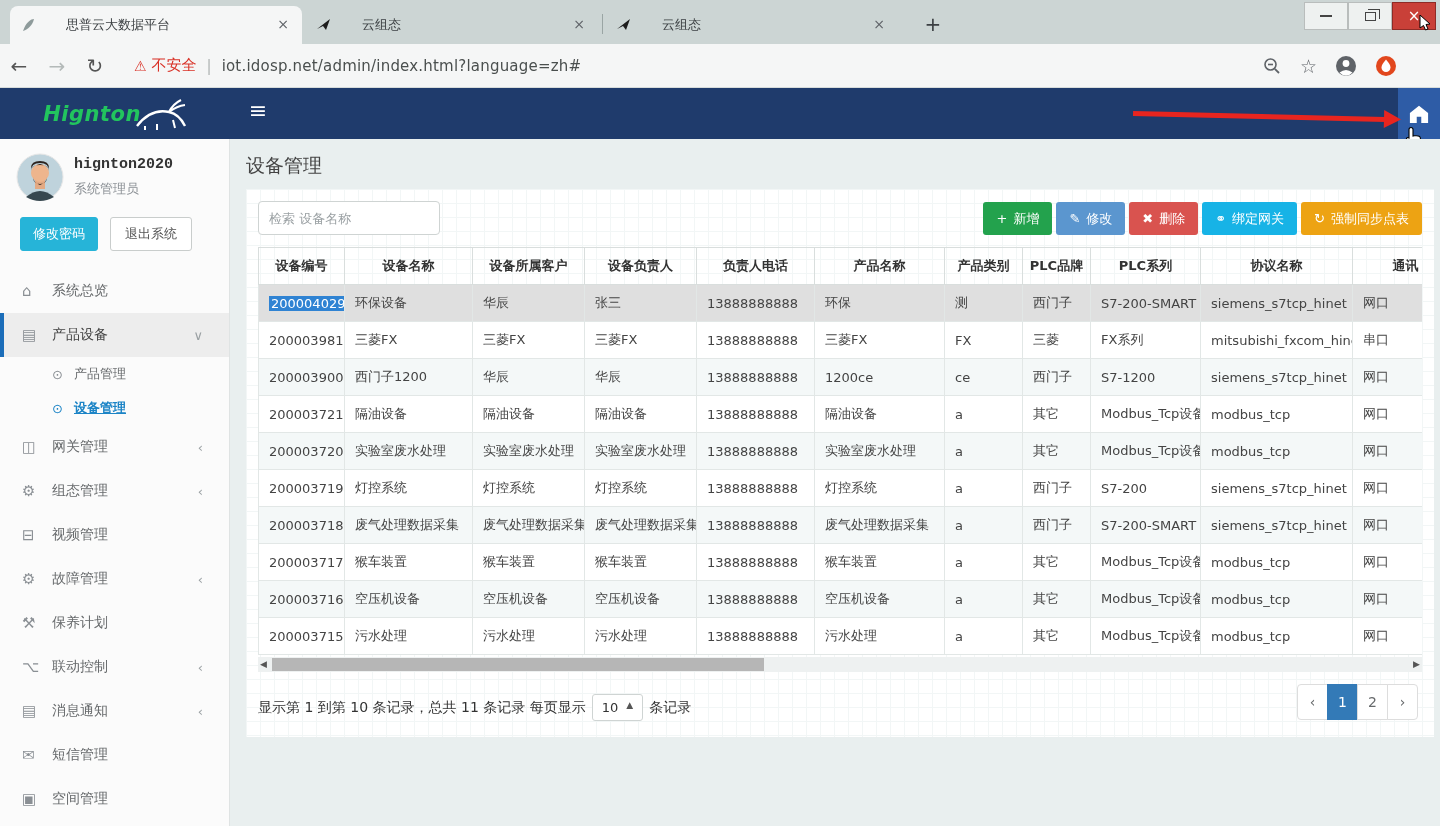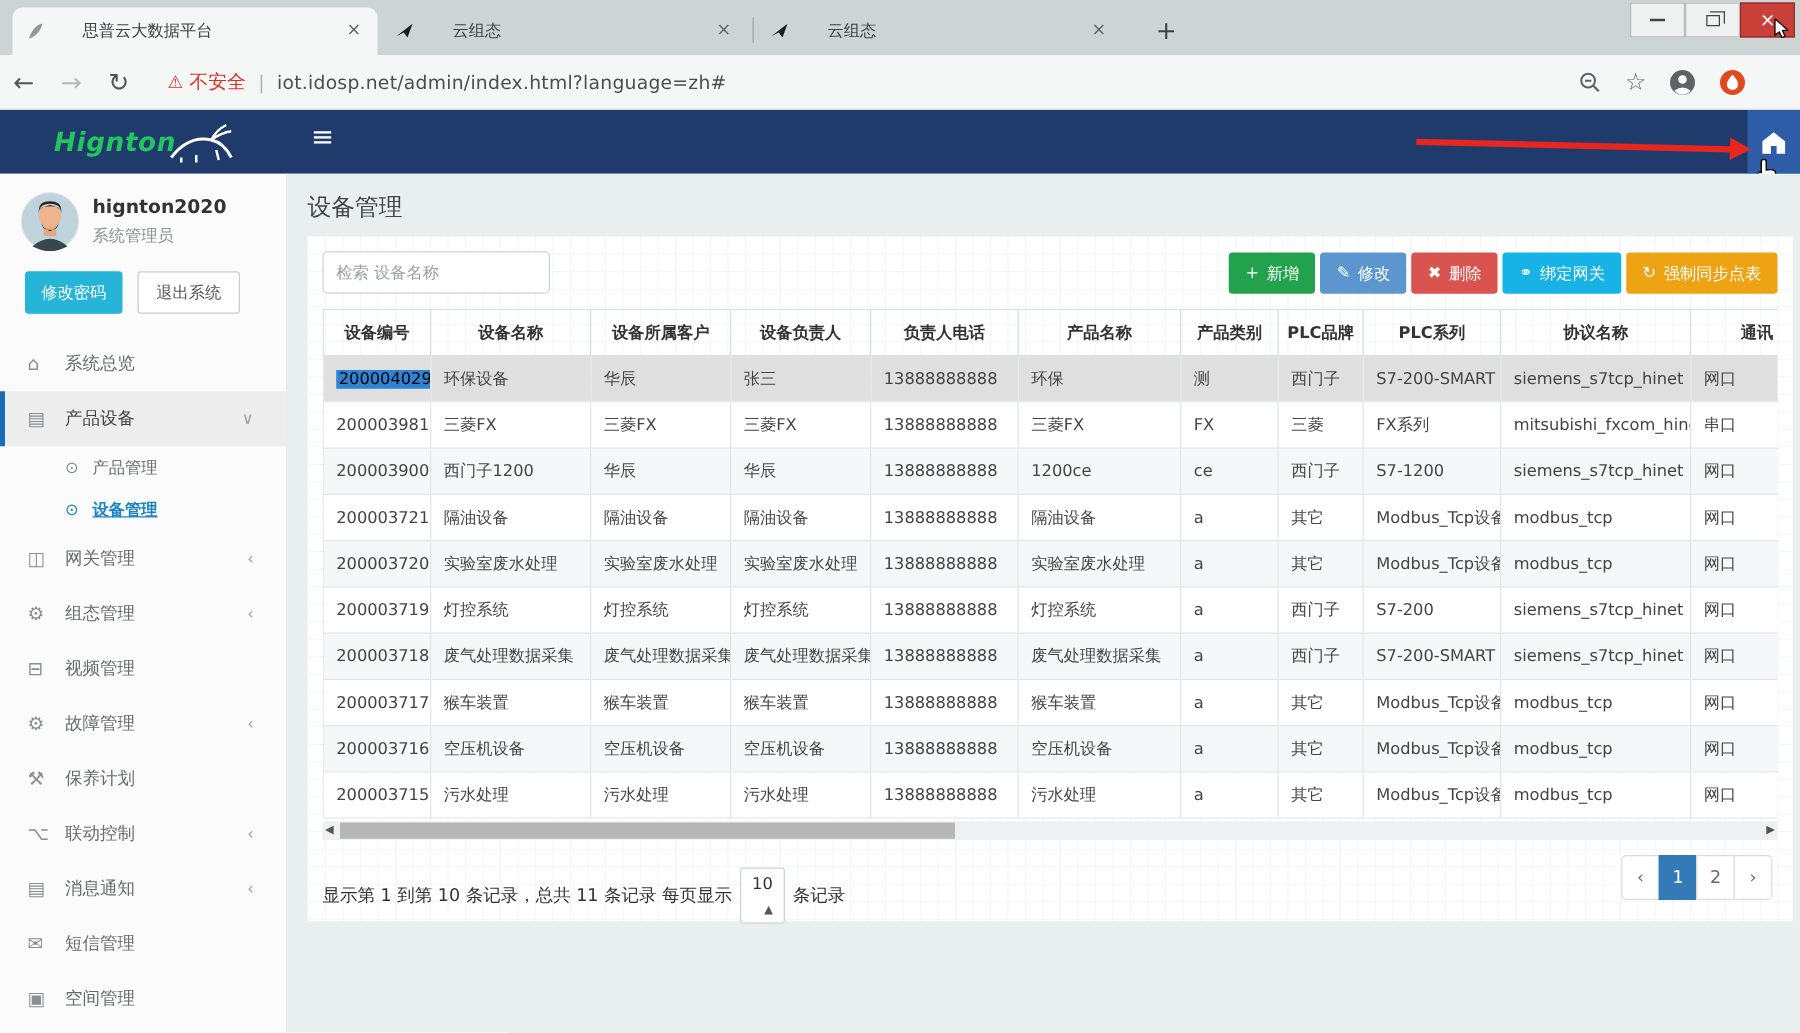--- a/index.html
+++ b/index.html
@@ -39,21 +39,21 @@
   .hamburger { position:absolute; left:243px; top:10px; color:#fff; font-size:22px; width:30px; text-align:center; cursor:pointer; }
   .homebtn { position:absolute; right:0; top:0; width:42px; height:51px; background:#2e5ca6; display:flex; align-items:center; justify-content:center; cursor:pointer; }
   .red-arrow { position:absolute; left:1133px; top:114px; width:252px; height:5px; background:#e8251f; transform:rotate(1.4deg); }
   .red-arrow:after { content:""; position:absolute; right:-16px; top:-7px; border-left:17px solid #e8251f; border-top:9px solid transparent; border-bottom:9px solid transparent; }
   .tooltip { position:absolute; left:1366px; top:146px; background:#1d1d1d; color:#fff; font-size:12px; padding:4px 8px; border-radius:2px; white-space:nowrap; }
   .cursor-hand { position:absolute; left:1404px; top:126px; }
 
   
   .sidebar { position:absolute; left:0; top:139px; width:230px; height:687px; background:#fbfbfb; border-right:1px solid #dfe3e3; }
   .userblock { padding:14px 0 0 16px; position:relative; height:66px; }
-  .uname { position:absolute; left:74px; top:17px; font-size:15px; font-weight:bold; color:#333; }
+  .uname { position:absolute; left:74px; top:17px; font-size:15px; font-weight:bold; color:#333;font-family:Liberation Mono, monospace; }
   .urole { position:absolute; left:74px; top:41px; font-size:13px; color:#8a8f94; }
   .userbtns { display:flex; gap:12px; padding:12px 0 0 20px; }
   .btn-pwd { background:#26b4d8; color:#fff; border:1px solid #26b4d8; font-size:13px; padding:7px 12px; border-radius:3px; cursor:pointer; }
   .btn-out { background:#fff; color:#555; border:1px solid #c9cdcc; font-size:13px; padding:7px 14px; border-radius:3px; cursor:pointer; }
   .menu { margin-top:18px; }
   .mi { position:relative; height:44px; display:flex; align-items:center; color:#676a6c; font-size:14px; cursor:pointer; }
   .mi .ico { width:30px; margin-left:22px; font-size:15px; color:#8a8f94; }
   .mi .chev { position:absolute; right:26px; color:#9aa0a3; font-size:13px; }
   .mi.parent-active { background:#ededed; border-left:4px solid #1b6db9; color:#444; }
   .mi.parent-active .ico { margin-left:18px; }
@@ -82,29 +82,29 @@
   .tbtn.bind { background:#17b3e6; }
   .tbtn.sync { background:#eda313; }
 
   .tablewrap { width:1164px; overflow:hidden; }
   table.grid { border-collapse:collapse; table-layout:fixed; width:1200px; font-size:13px; }
   table.grid th { height:37px; font-weight:bold; color:#333; text-align:center; border:1px solid #d9dedd; border-top:1px solid #d9dedd; background:transparent; }
   table.grid td { height:37px; color:#444; border:1px solid #e2e7e6; padding:0 10px; white-space:nowrap; overflow:hidden; }
   tr.r-odd  { background:#f4f8f8; }
   tr.r-even { background:#fff; }
   tr.selected { background:#dfdfdf; }
-  .sel-id { background:#2f83d3; color:#000000; padding:0 2px; }
+  .sel-id { background:#2f83d3; color:#ffffff; padding:0 2px; }
 
   .hscroll { position:relative; margin-top:2px; width:1164px; height:15px; background:#eef1f1; }
   .hs-arrow { position:absolute; top:2px; font-size:9px; color:#555; }
   .hs-thumb { position:absolute; left:14px; top:1px; width:492px; height:13px; background:#b6b6b6; cursor:pointer; }
 
   .footrow { position:relative; margin-top:12px; height:40px; font-size:14px; color:#333; }
   .summary { position:absolute; left:0; top:10px; display:flex; align-items:center; gap:6px; }
-  .psize { display:inline-flex; align-items:flex-end; gap:8px; border:1px solid #cfd4d3; border-radius:3px; background:#fff; padding:5px 9px; font-size:13px; color:#333; cursor:pointer;flex-direction:column; }
+  .psize { display:inline-flex; align-items:flex-start; gap:8px; border:1px solid #cfd4d3; border-radius:3px; background:#fff; padding:5px 9px; font-size:13px; color:#333; cursor:pointer; }
   .psize .caret { font-size:9px; color:#555; }
   .pager { position:absolute; right:4px; top:0; display:flex; }
   .pg { min-width:31px; height:36px; border:1px solid #ddd; background:#fff; color:#676a6c; font-size:14px; display:flex; align-items:center; justify-content:center; cursor:pointer; margin-left:-1px; }
   .pg.first { border-radius:4px 0 0 4px; }
   .pg.last { border-radius:0 4px 4px 0; }
   .pg.active { background:#337ab7; border-color:#337ab7; color:#fff; }
 
   svg { display:block; }
 </style>
 </head>

